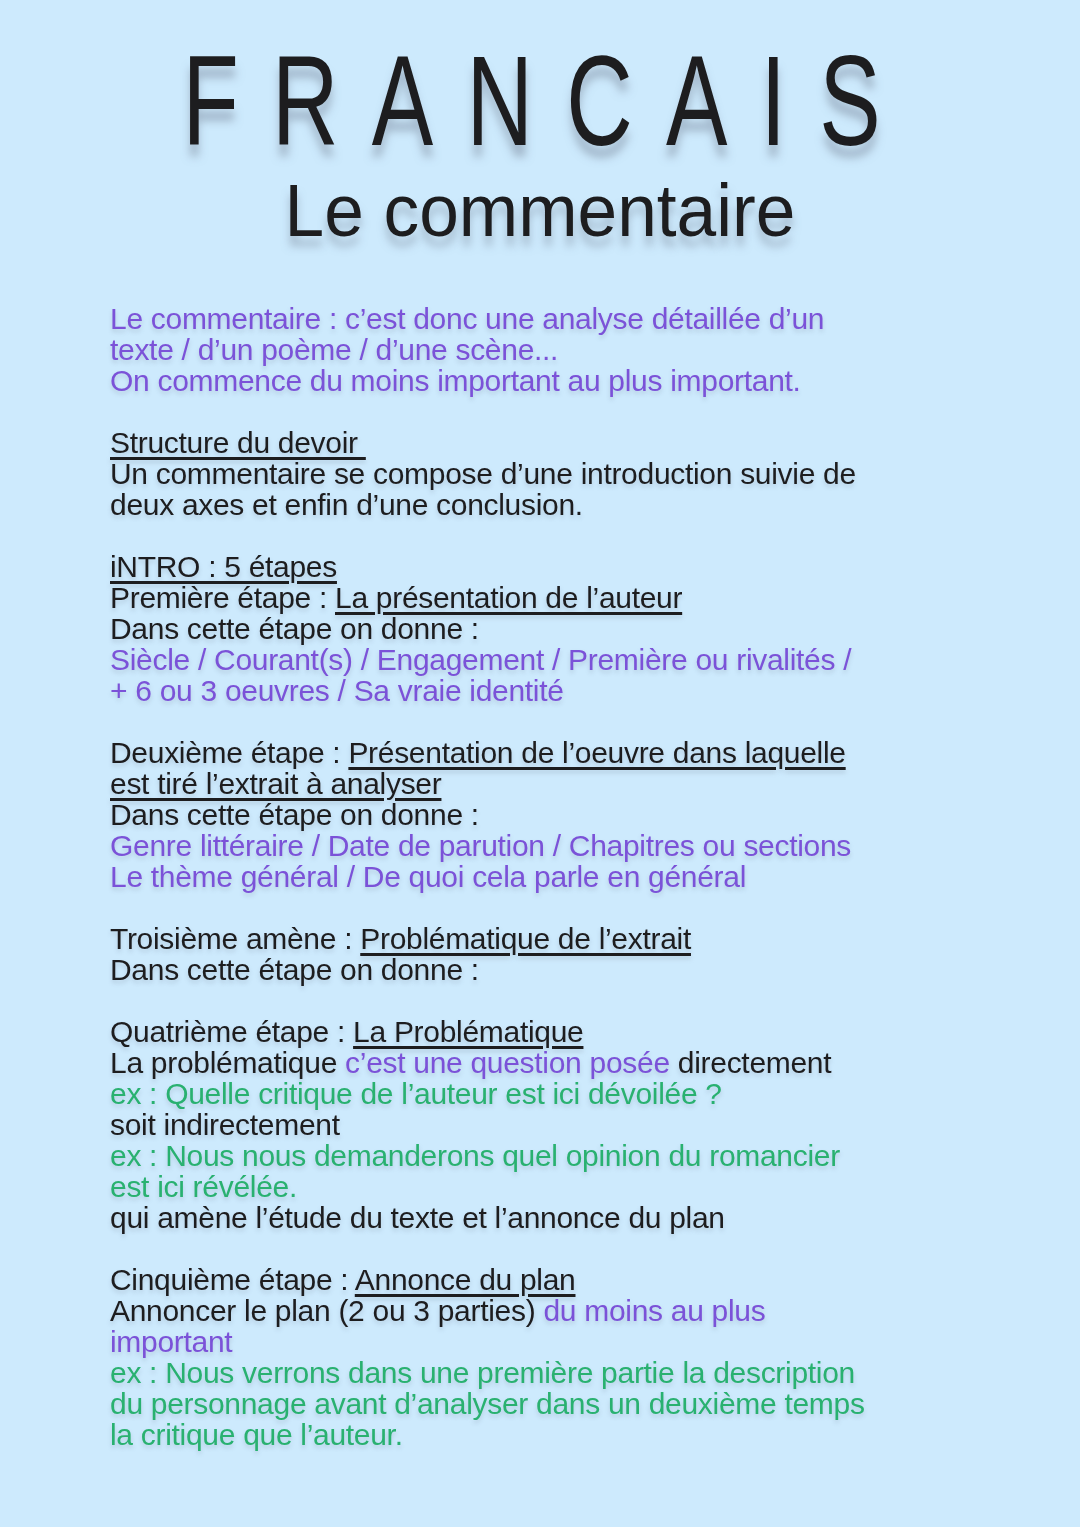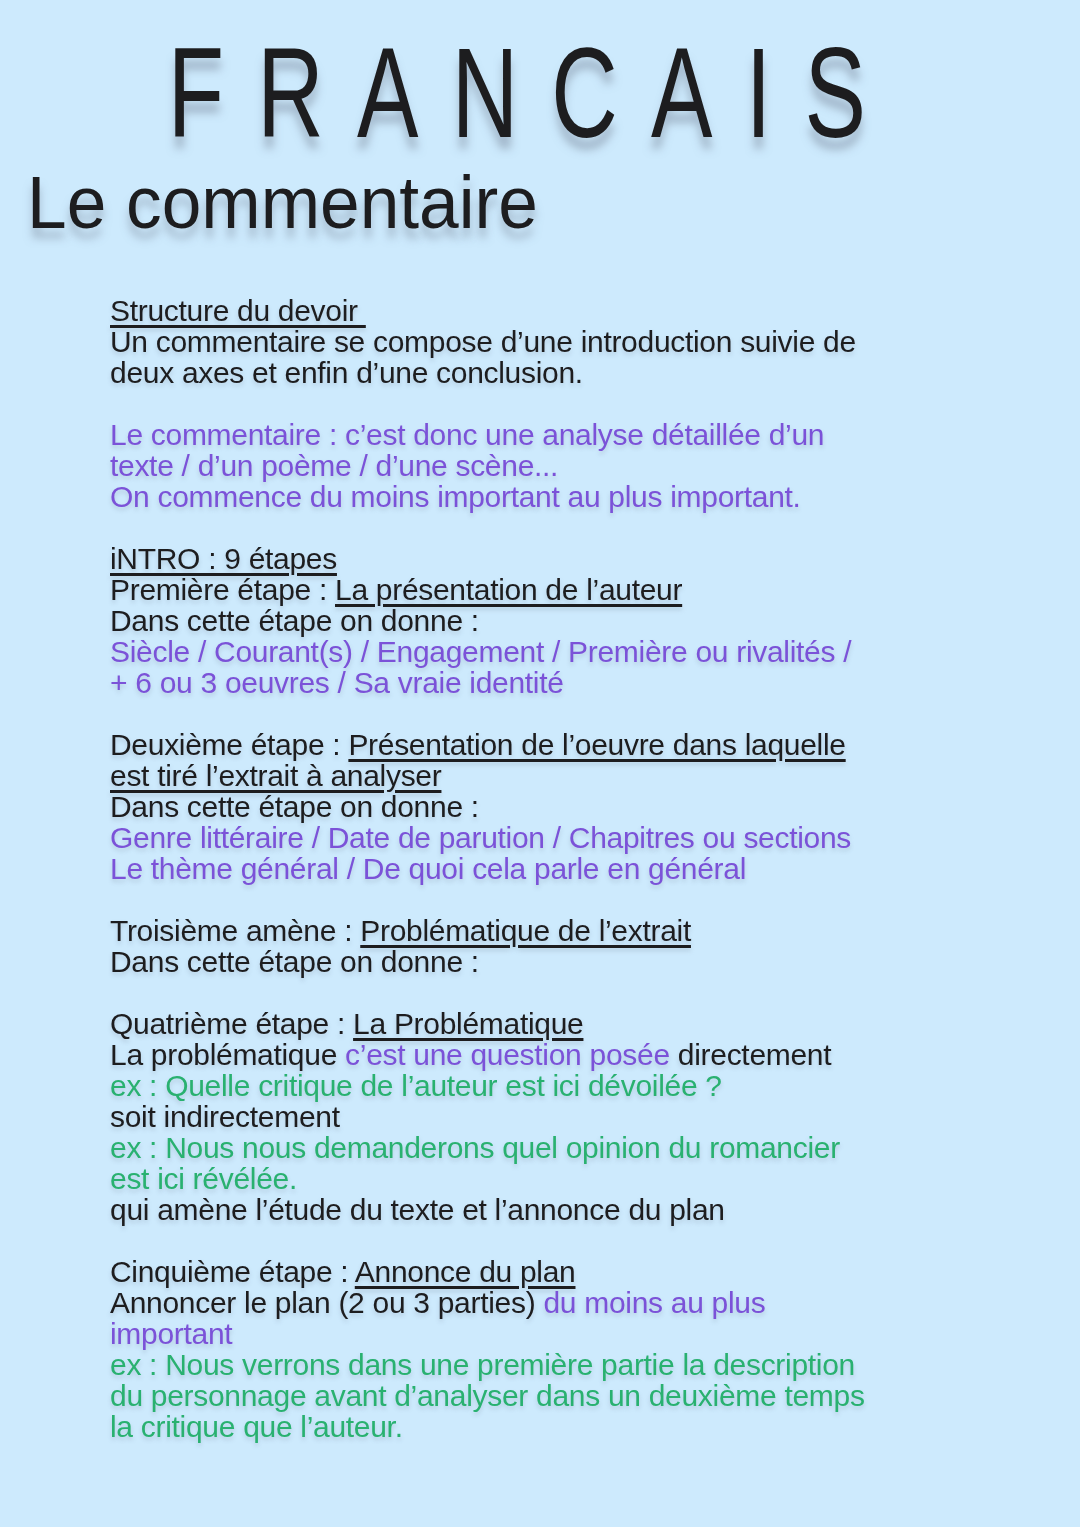--- a/index.html
+++ b/index.html
@@ -5,21 +5,21 @@
   html, body { margin: 0; padding: 0; }
   .page {
     position: relative;
     width: 1080px;
     height: 1527px;
     background: var(--bg, #cdeafd);
     overflow: hidden;
     font-family: "Liberation Sans", "DejaVu Sans", sans-serif;
     color: var(--ink, #1d1d1f);
   }
-  header { padding-top: 26px; }
+  header { padding-top: 34px; text-align: center; }
   h1 {
     margin: 0;
     font-size: 128px;
     font-weight: 300;
     line-height: 1.05;
     letter-spacing: .36em;
     text-indent: .18em;
     transform: scaleX(.72);
     transform-origin: 50% 50%;
     white-space: nowrap;
@@ -55,21 +55,21 @@
 </style>
 </head>
 <body>
 
 <div class="page">
   <header>
     <h1>FRANCAIS</h1>
     <h2>Le commentaire</h2>
   </header>
   <main id="note-body">
+      <p><span class="c-purple">Le commentaire : c’est donc une analyse détaillée d’un</span><br><span class="c-purple">texte / d’un poème / d’une scène...</span><br><span class="c-purple">On commence du moins important au plus important.</span></p>
       <p><span class="c-ink u">Structure du devoir&nbsp;</span><br><span class="c-ink">Un commentaire se compose d’une introduction suivie de</span><br><span class="c-ink">deux axes et enfin d’une conclusion.</span></p>
-      <p><span class="c-purple">Le commentaire : c’est donc une analyse détaillée d’un</span><br><span class="c-purple">texte / d’un poème / d’une scène...</span><br><span class="c-purple">On commence du moins important au plus important.</span></p>
-      <p><span class="c-ink u">iNTRO : 9 étapes</span><br><span class="c-ink">Première étape : </span><span class="c-ink u">La présentation de l’auteur</span><br><span class="c-ink">Dans cette étape on donne :</span><br><span class="c-purple">Siècle / Courant(s) / Engagement / Première ou rivalités /</span><br><span class="c-purple">+ 6 ou 3 oeuvres / Sa vraie identité</span></p>
+      <p><span class="c-ink u">iNTRO : 5 étapes</span><br><span class="c-ink">Première étape : </span><span class="c-ink u">La présentation de l’auteur</span><br><span class="c-ink">Dans cette étape on donne :</span><br><span class="c-purple">Siècle / Courant(s) / Engagement / Première ou rivalités /</span><br><span class="c-purple">+ 6 ou 3 oeuvres / Sa vraie identité</span></p>
       <p><span class="c-ink">Deuxième étape : </span><span class="c-ink u">Présentation de l’oeuvre dans laquelle</span><br><span class="c-ink u">est tiré l’extrait à analyser</span><br><span class="c-ink">Dans cette étape on donne :</span><br><span class="c-purple">Genre littéraire / Date de parution / Chapitres ou sections</span><br><span class="c-purple">Le thème général / De quoi cela parle en général</span></p>
       <p><span class="c-ink">Troisième amène : </span><span class="c-ink u">Problématique de l’extrait</span><br><span class="c-ink">Dans cette étape on donne :</span><br></p>
       <p><span class="c-ink">Quatrième étape : </span><span class="c-ink u">La Problématique</span><br><span class="c-ink">La problématique </span><span class="c-purple">c’est une question posée</span><span class="c-ink"> directement</span><br><span class="c-green">ex : Quelle critique de l’auteur est ici dévoilée ?</span><br><span class="c-ink">soit indirectement</span><br><span class="c-green">ex : Nous nous demanderons quel opinion du romancier</span><br><span class="c-green">est ici révélée.</span><br><span class="c-ink">qui amène l’étude du texte et l’annonce du plan</span></p>
       <p><span class="c-ink">Cinquième étape : </span><span class="c-ink u">Annonce du plan</span><br><span class="c-ink">Annoncer le plan (2 ou 3 parties) </span><span class="c-purple">du moins au plus</span><br><span class="c-purple">important</span><br><span class="c-green">ex : Nous verrons dans une première partie la description</span><br><span class="c-green">du personnage avant d’analyser dans un deuxième temps</span><br><span class="c-green">la critique que l’auteur.</span></p>
     </main>
 </div>
 
 </body></html>

